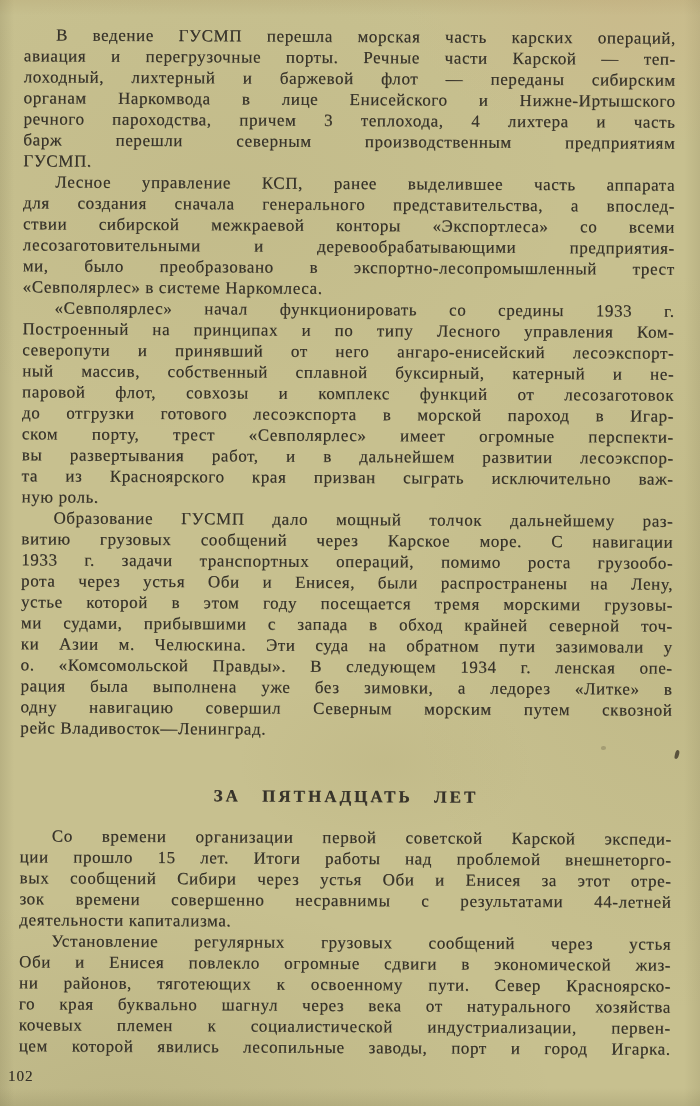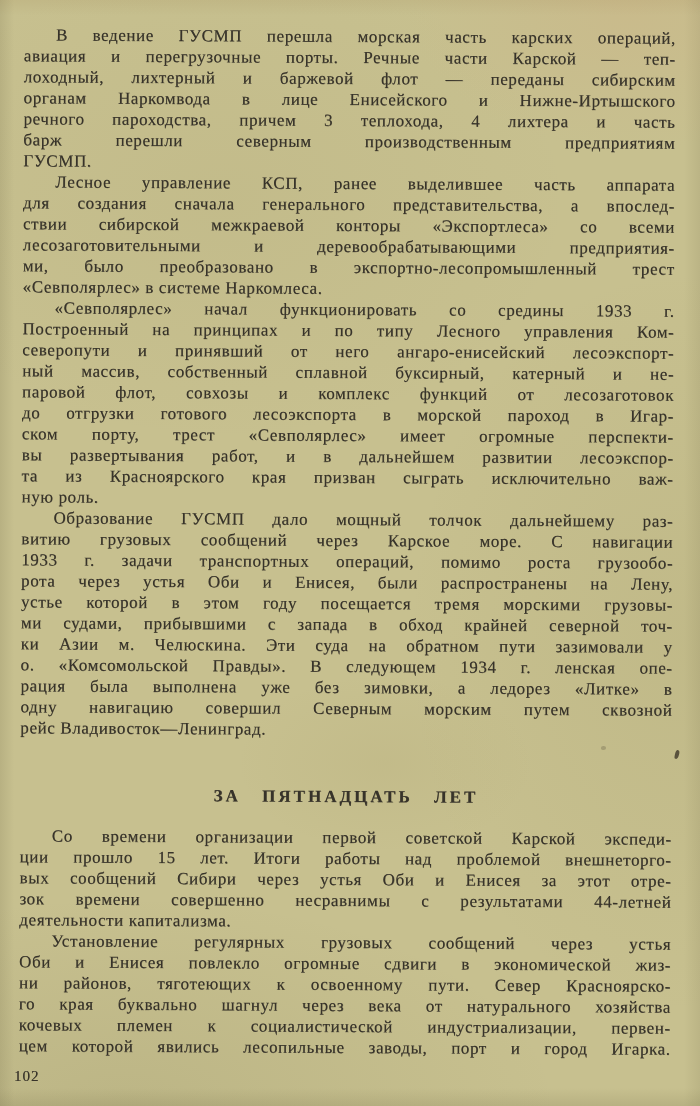--- a/index.html
+++ b/index.html
@@ -50,21 +50,21 @@
     font-weight: bold;
     text-align: center;
     letter-spacing: 3px;
     word-spacing: 14px;
     line-height: 22px;
     margin: 46px 0 19px 0;
     text-shadow: 0.3px 0.3px 0.5px rgba(55,50,40,0.6);
   }
   .page-number {
     position: absolute;
-    left: 14px;
+    left: 8px;
     top: 1068px;
     font-size: 15px;
     letter-spacing: 1px;
     text-shadow: 0.3px 0.3px 0.5px rgba(55,50,40,0.55);
   }
   .speck {
     position: absolute;
     background: #46402f;
     border-radius: 50% 50% 60% 40%;
   }

